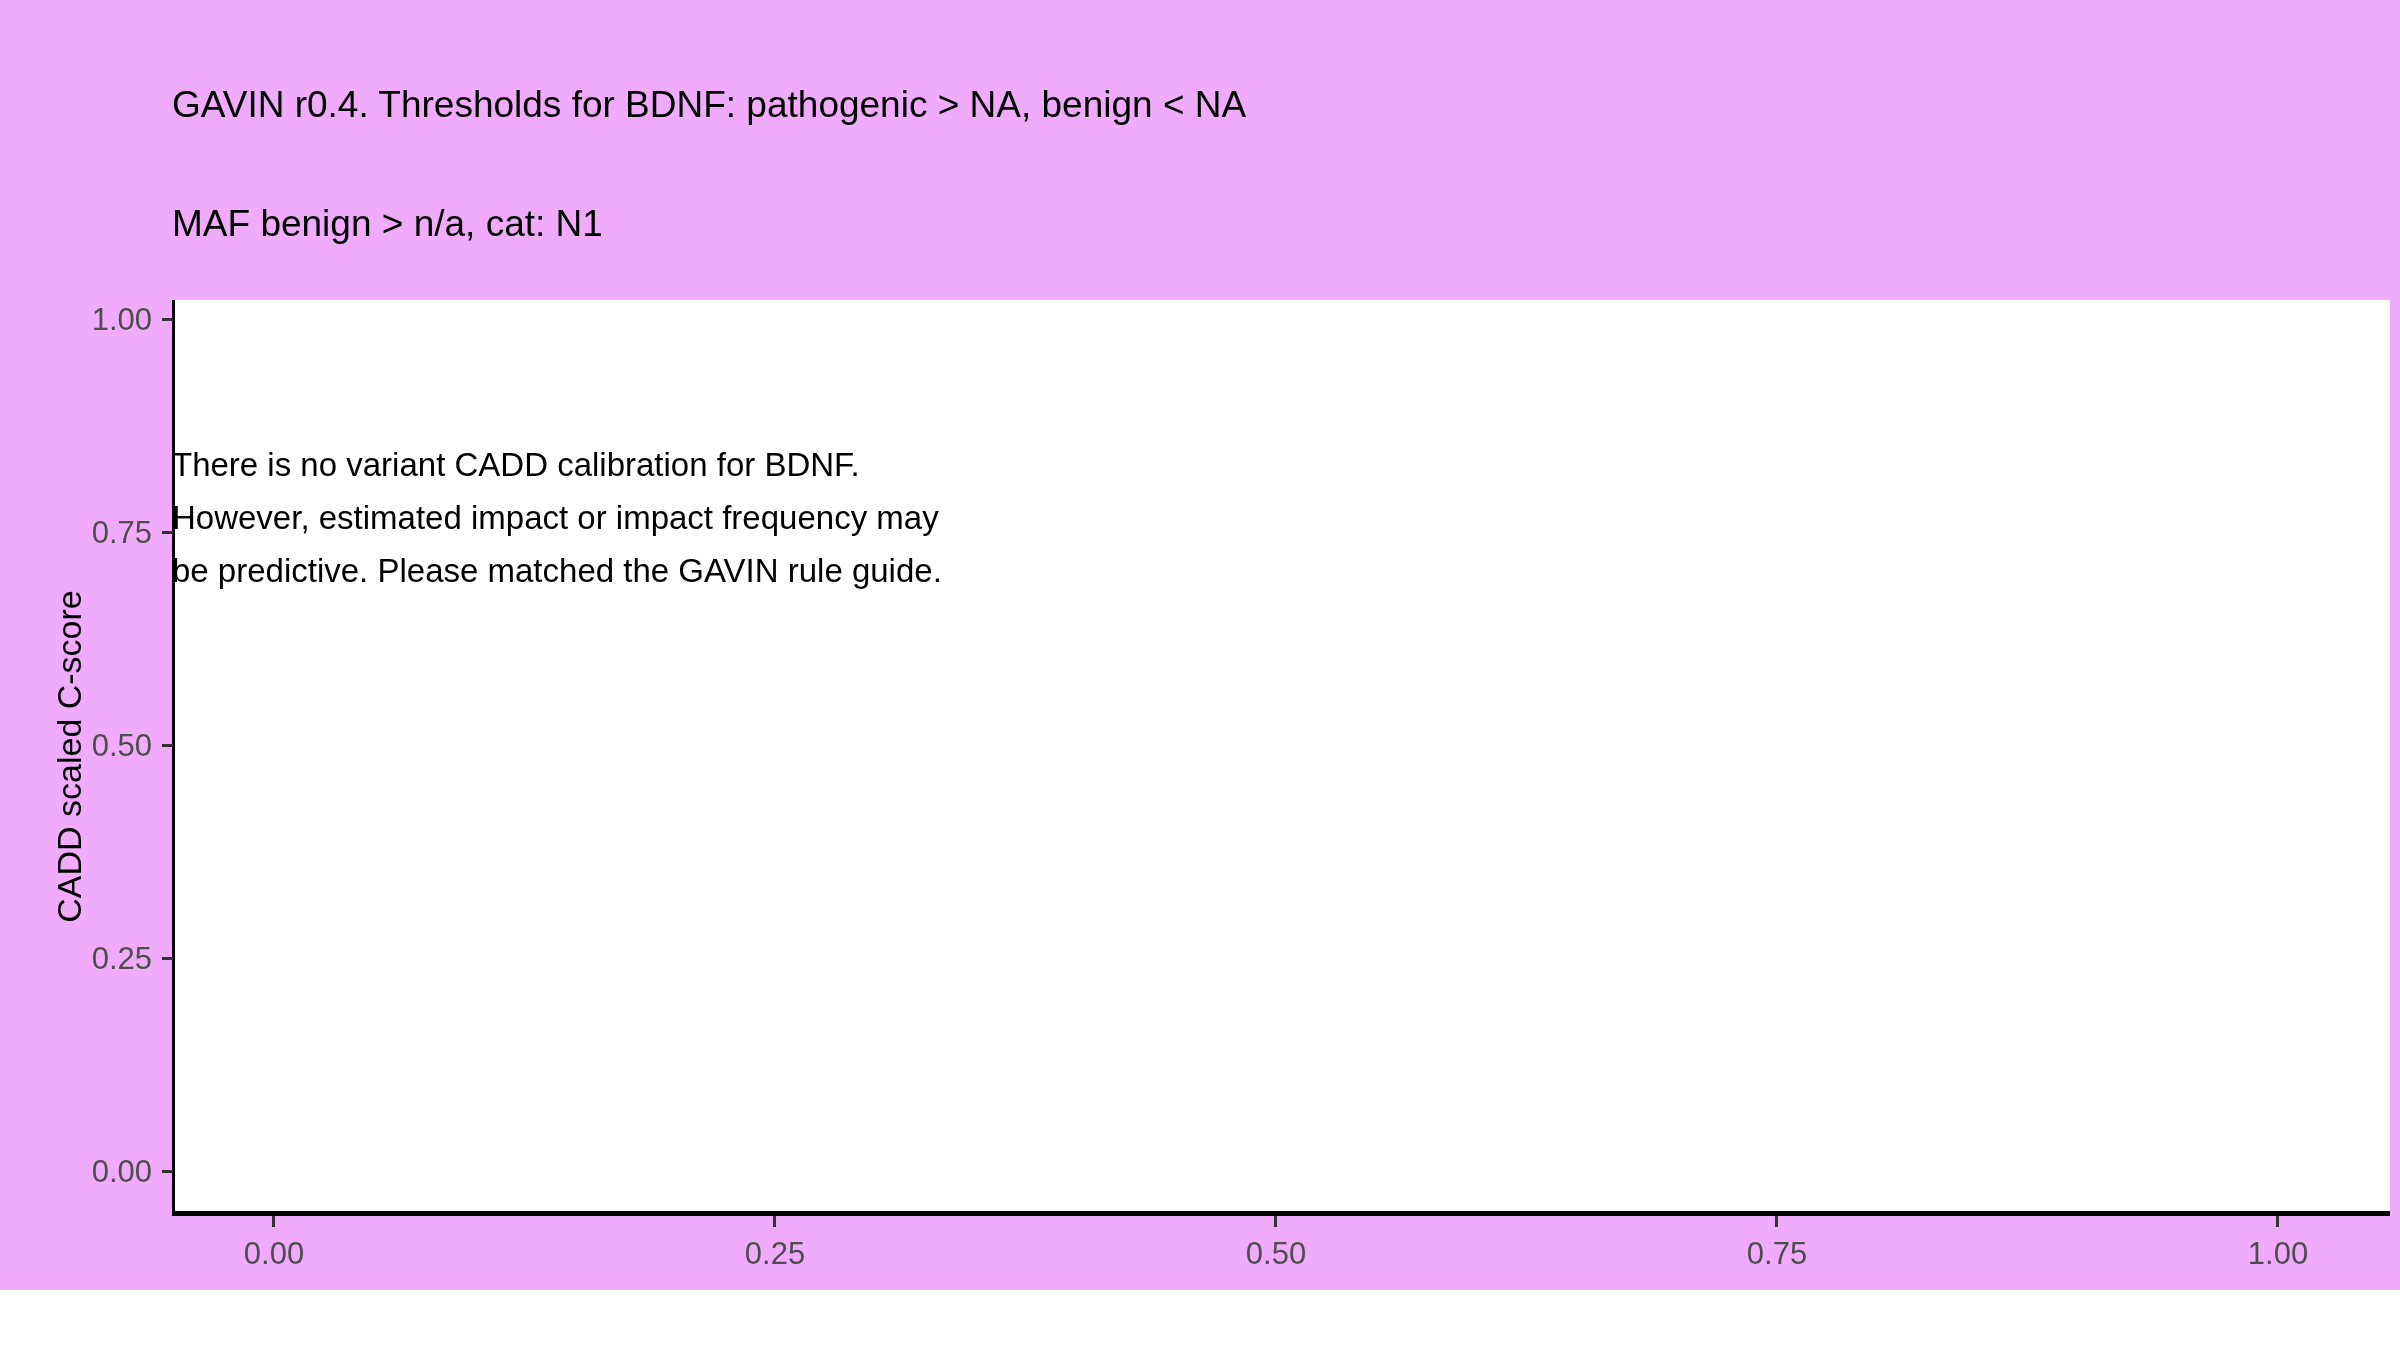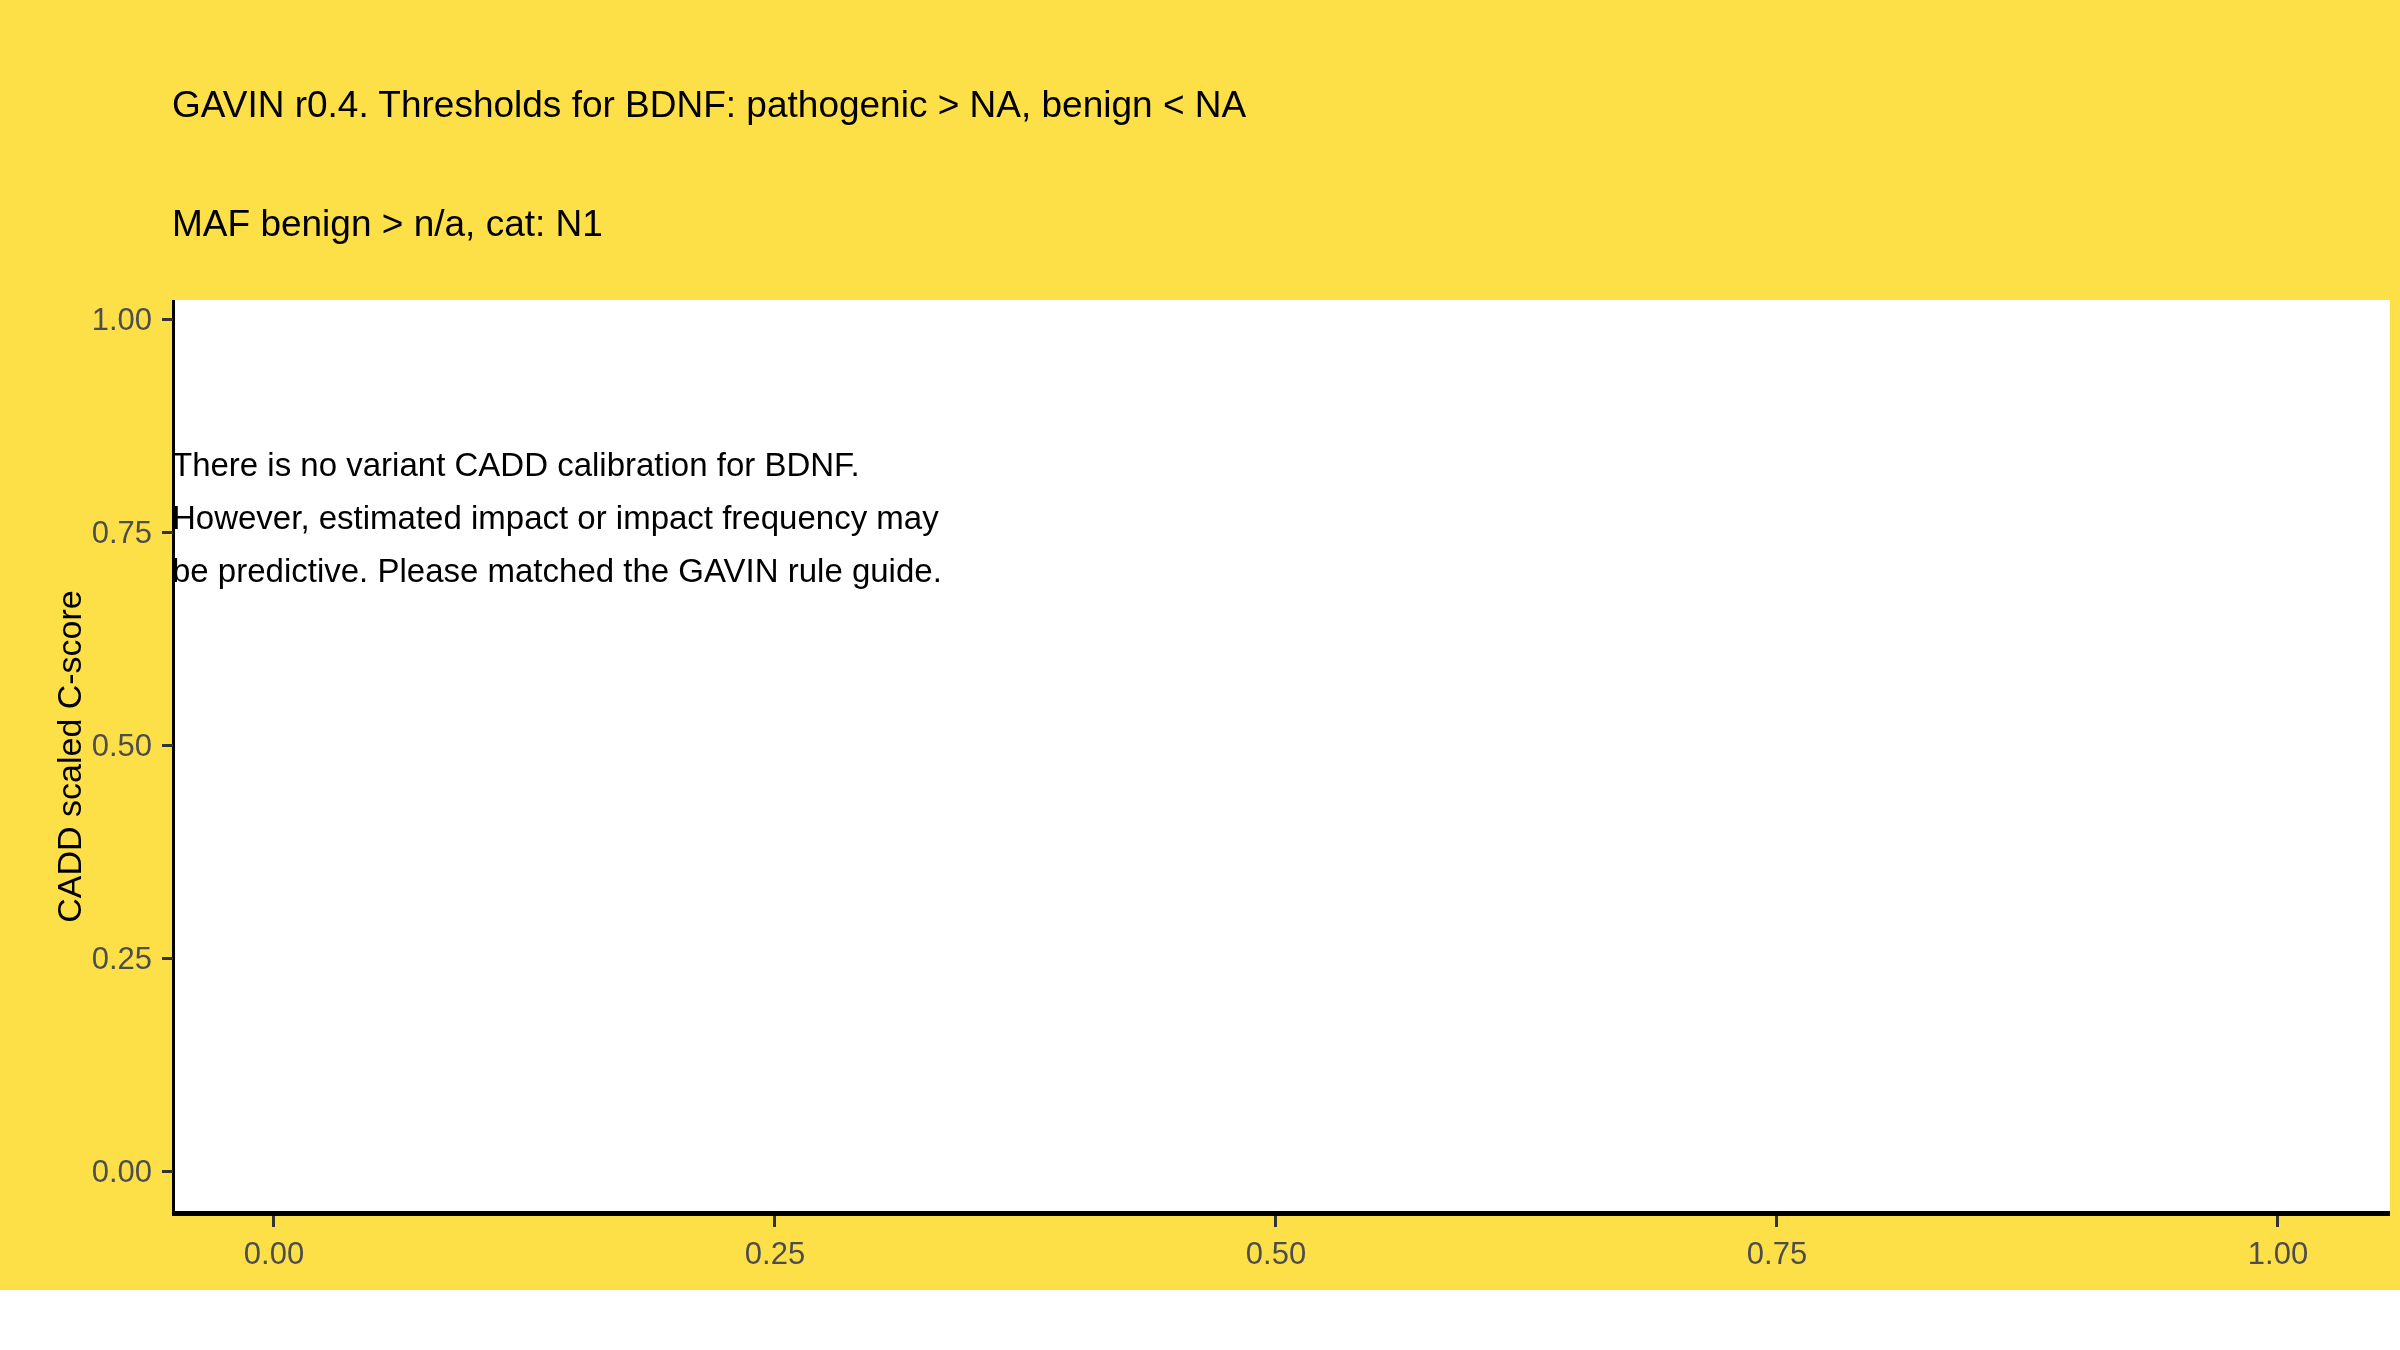--- a/index.html
+++ b/index.html
@@ -10,21 +10,21 @@
   }
   body {
     font-family: "Liberation Sans", sans-serif;
     -webkit-font-smoothing: antialiased;
   }
 
   #plot-root {
     position: relative;
     width: 2400px;
     height: 1290px;
-    background: #fde047;
+    background: #f0abfc;
     overflow: hidden;
   }
 
   
   .plot-title {
     position: absolute;
     left: 172px;
     top: 6px;
     width: 2180px;
     color: #000000;

